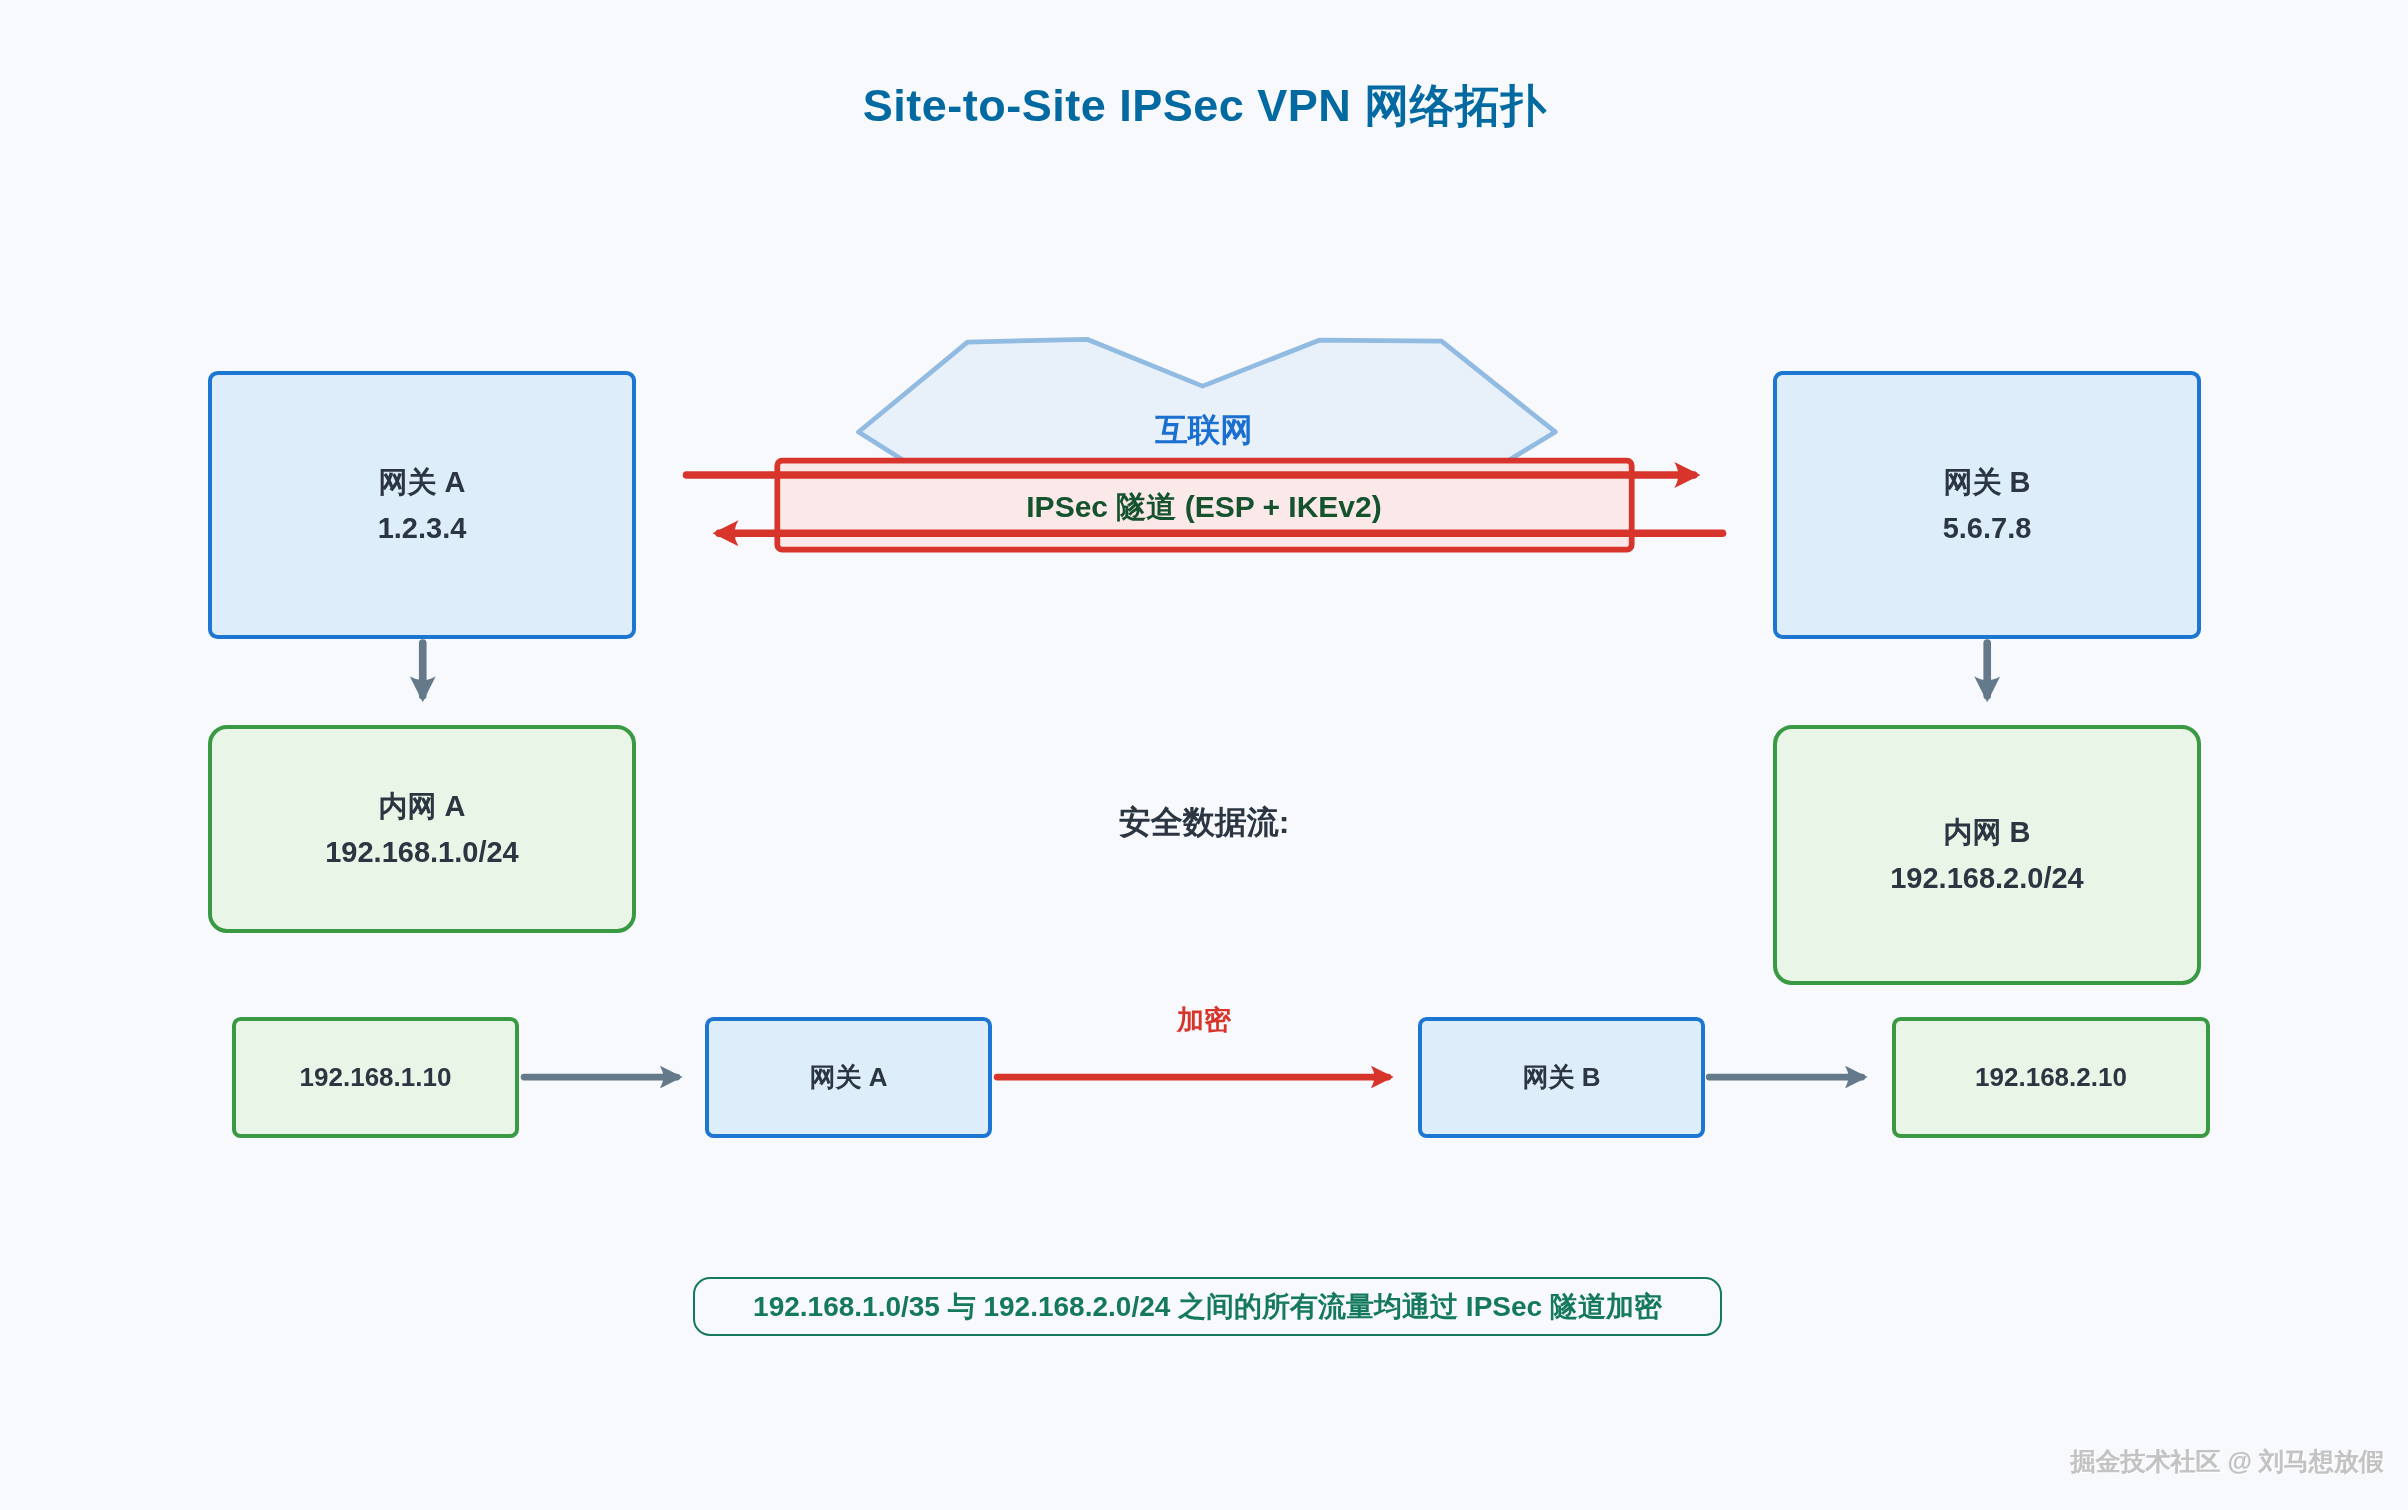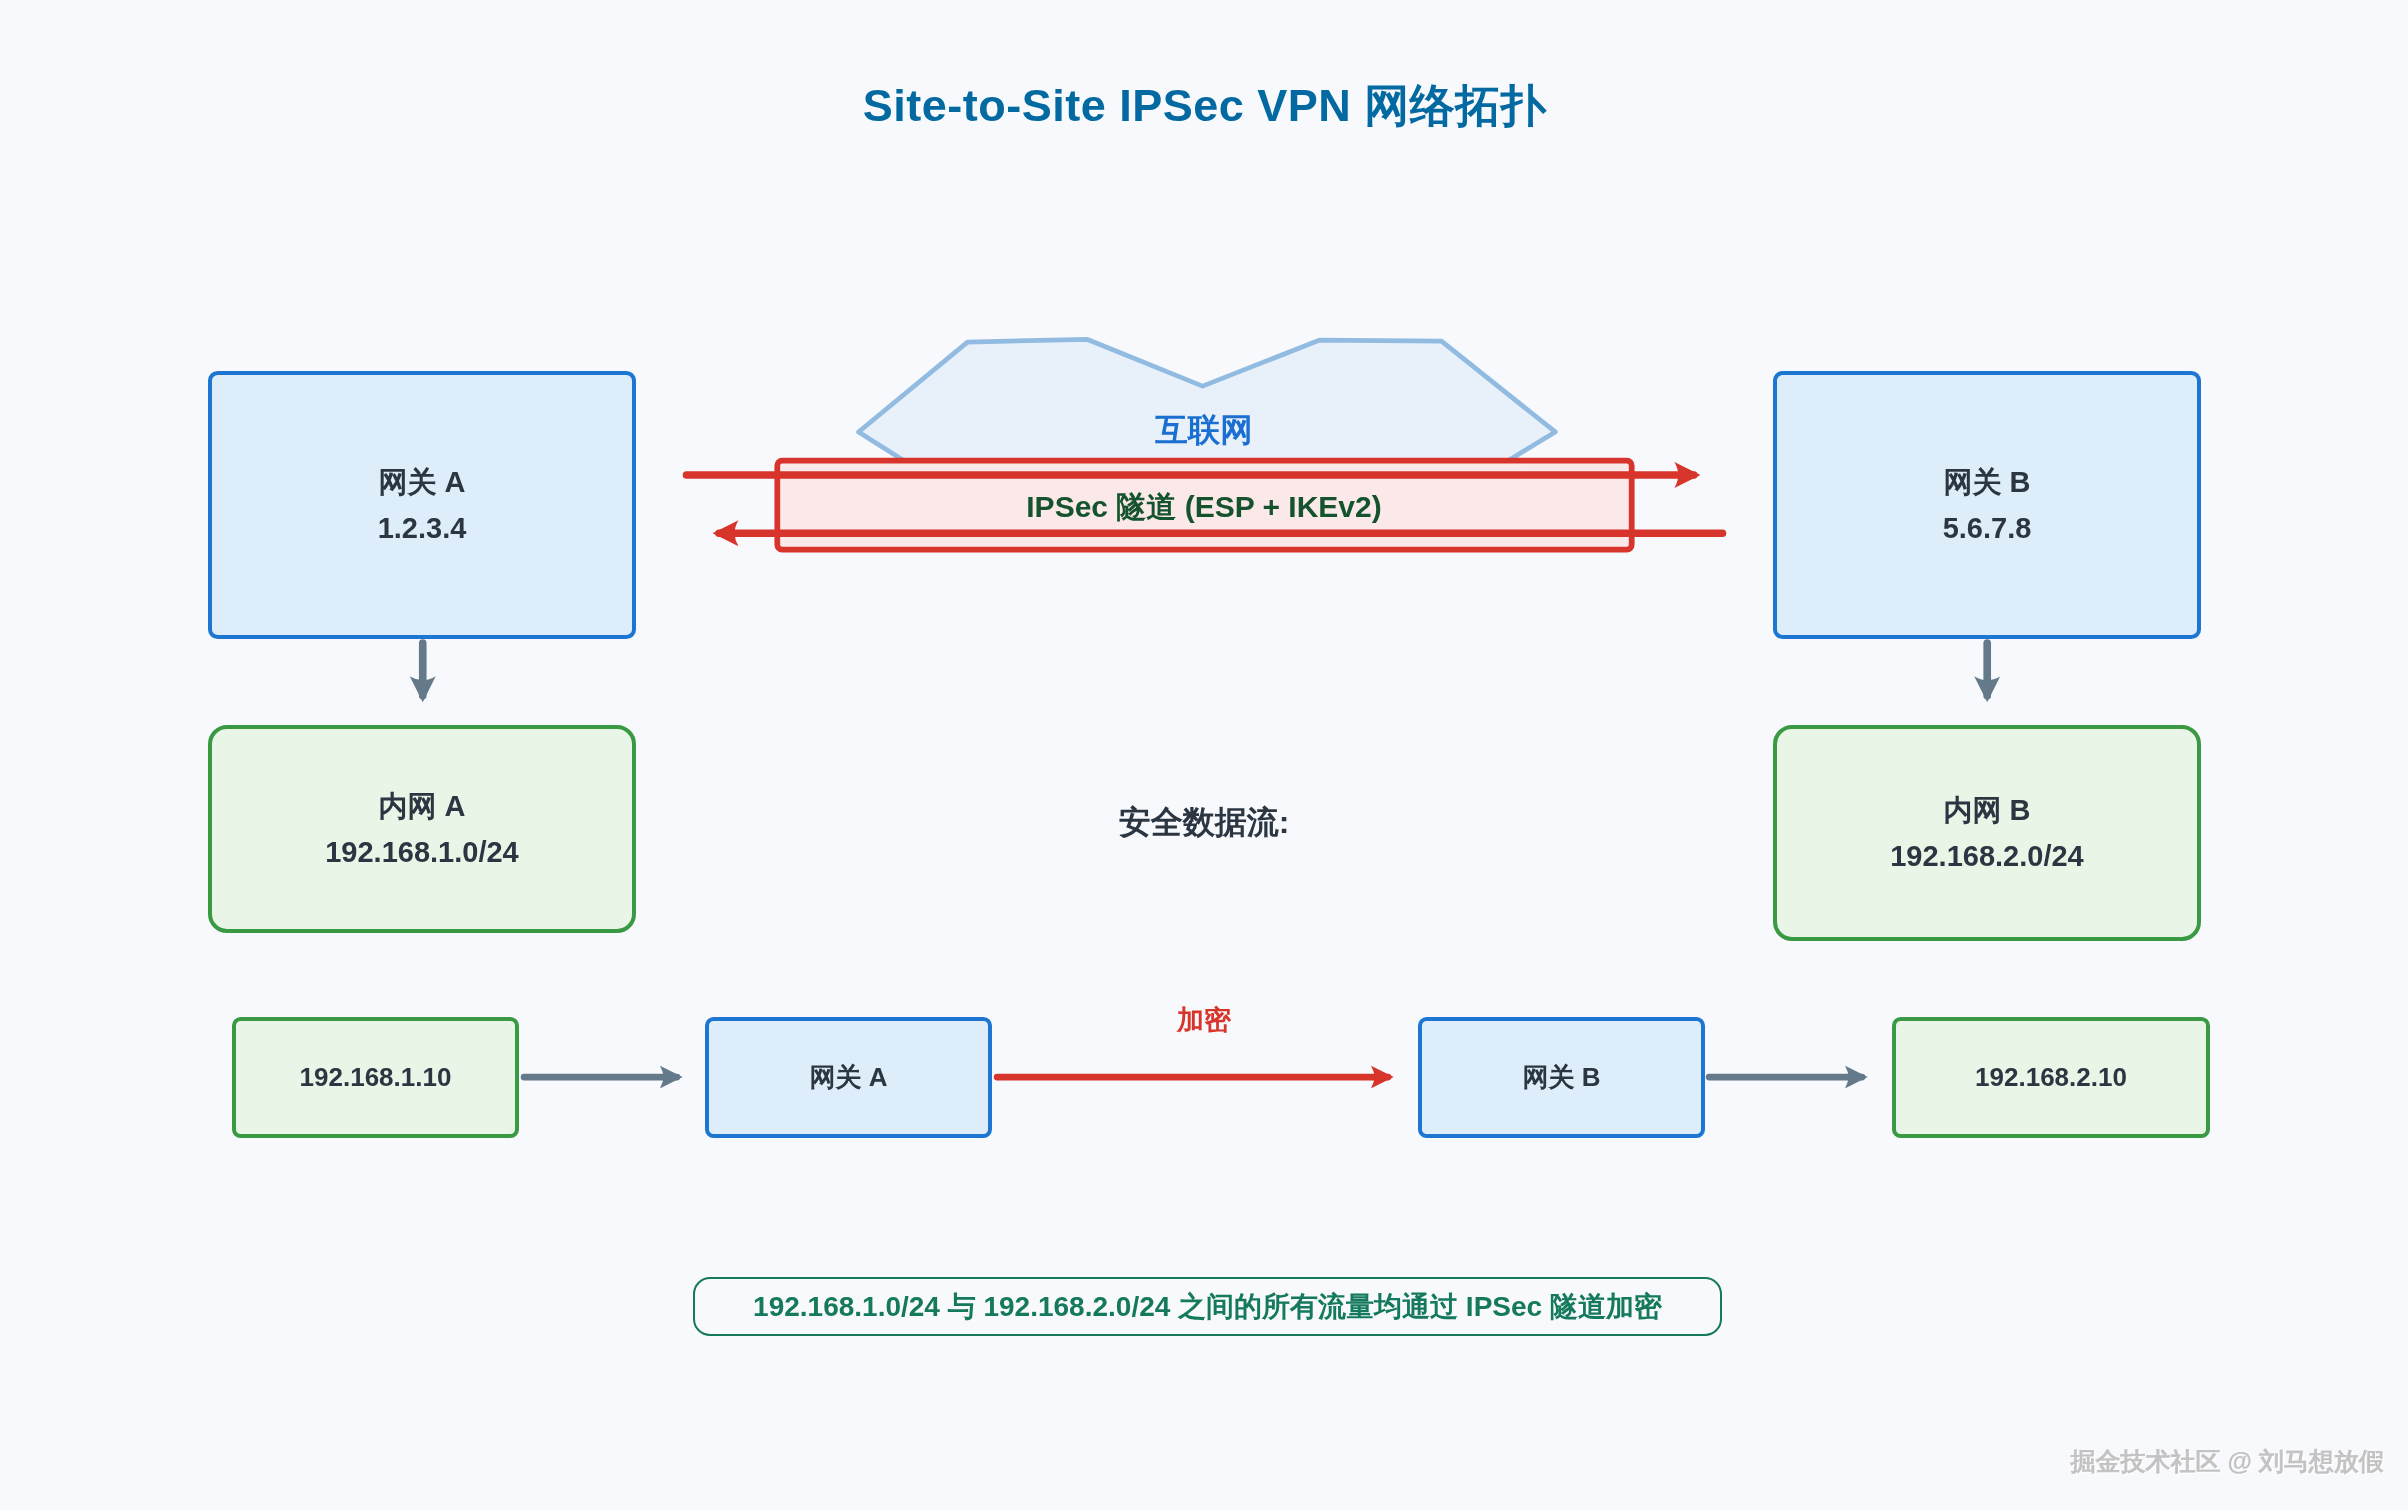--- a/index.html
+++ b/index.html
@@ -70,21 +70,21 @@
   <div class="node node-blue big" style="left:1773px;top:371px;width:428px;height:268px;">
     <div>网关 B</div>
     <div>5.6.7.8</div>
   </div>
 
   <div class="node node-green big" style="left:208px;top:725px;width:428px;height:208px;">
     <div>内网 A</div>
     <div>192.168.1.0/24</div>
   </div>
 
-  <div class="node node-green big" style="left:1773px;top:725px;width:428px;height:216px;">
+  <div class="node node-green big" style="left:1773px;top:725px;width:428px;height:260px;">
     <div>内网 B</div>
     <div>192.168.2.0/24</div>
   </div>
 
   <div class="floating flow-heading" style="left:1204px;top:801px;">安全数据流:</div>
 
   <div class="node node-green small" style="left:232px;top:1017px;width:287px;height:121px;">
     <div>192.168.1.10</div>
   </div>
 
@@ -95,18 +95,18 @@
   <div class="floating encrypt-label" style="left:1204px;top:1002px;">加密</div>
 
   <div class="node node-blue small" style="left:1418px;top:1017px;width:287px;height:121px;">
     <div>网关 B</div>
   </div>
 
   <div class="node node-green small" style="left:1892px;top:1017px;width:318px;height:121px;">
     <div>192.168.2.10</div>
   </div>
 
-  <div class="note-pill" style="left:693px;top:1277px;width:1029px;height:59px;">192.168.1.0/24 与 192.168.2.0/24 之间的所有流量均通过 IPSec 隧道加密</div>
+  <div class="note-pill" style="left:693px;top:1277px;width:1029px;height:59px;">192.168.1.0/35 与 192.168.2.0/24 之间的所有流量均通过 IPSec 隧道加密</div>
 
   <div class="watermark">掘金技术社区 @ 刘马想放假</div>
 
 </div>
 
 
 </body></html>

